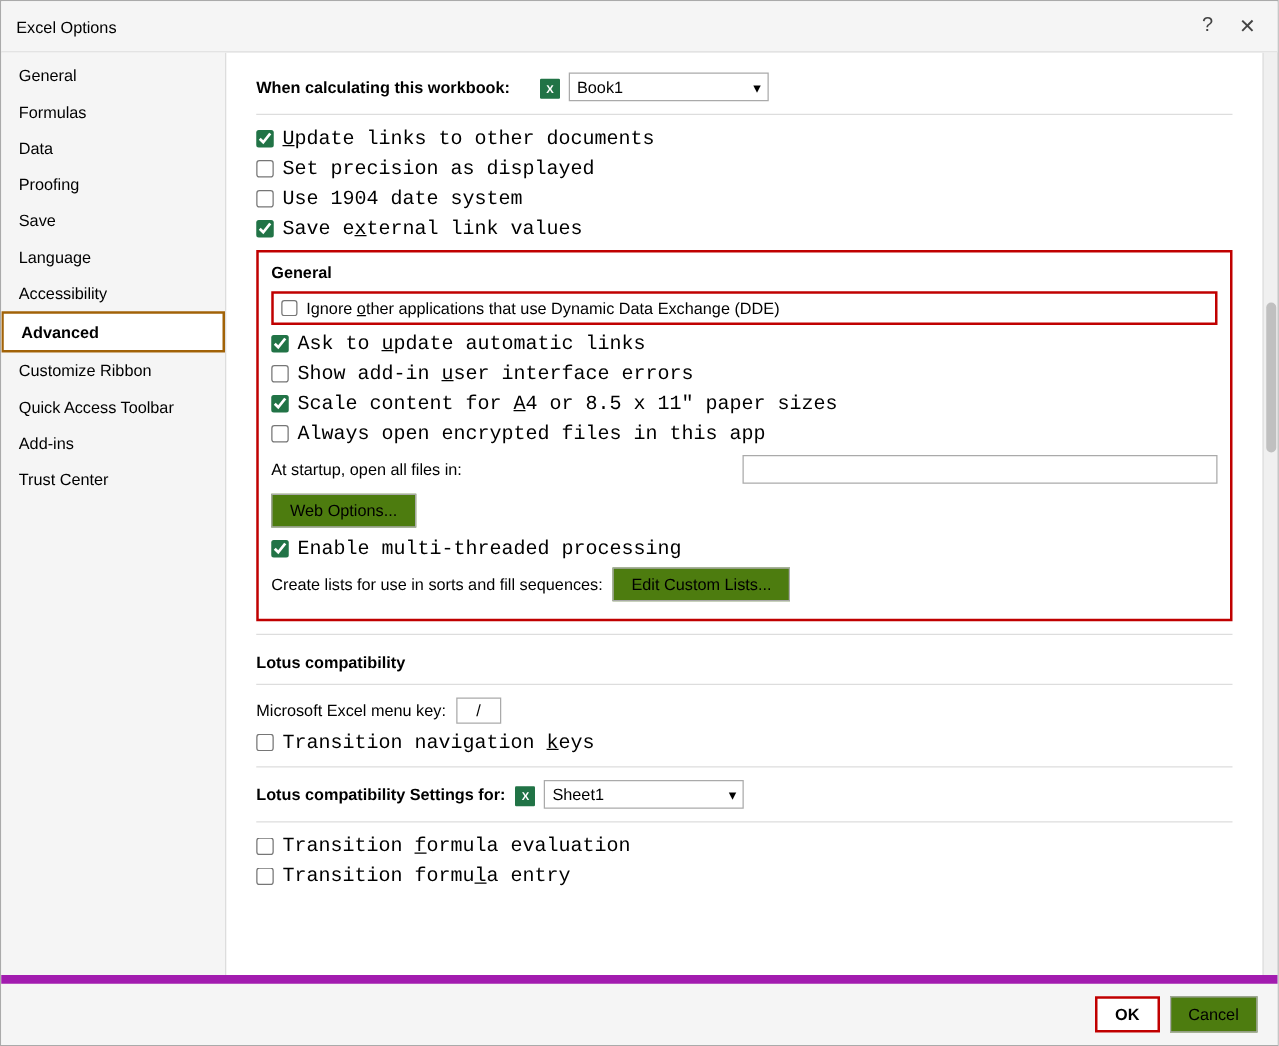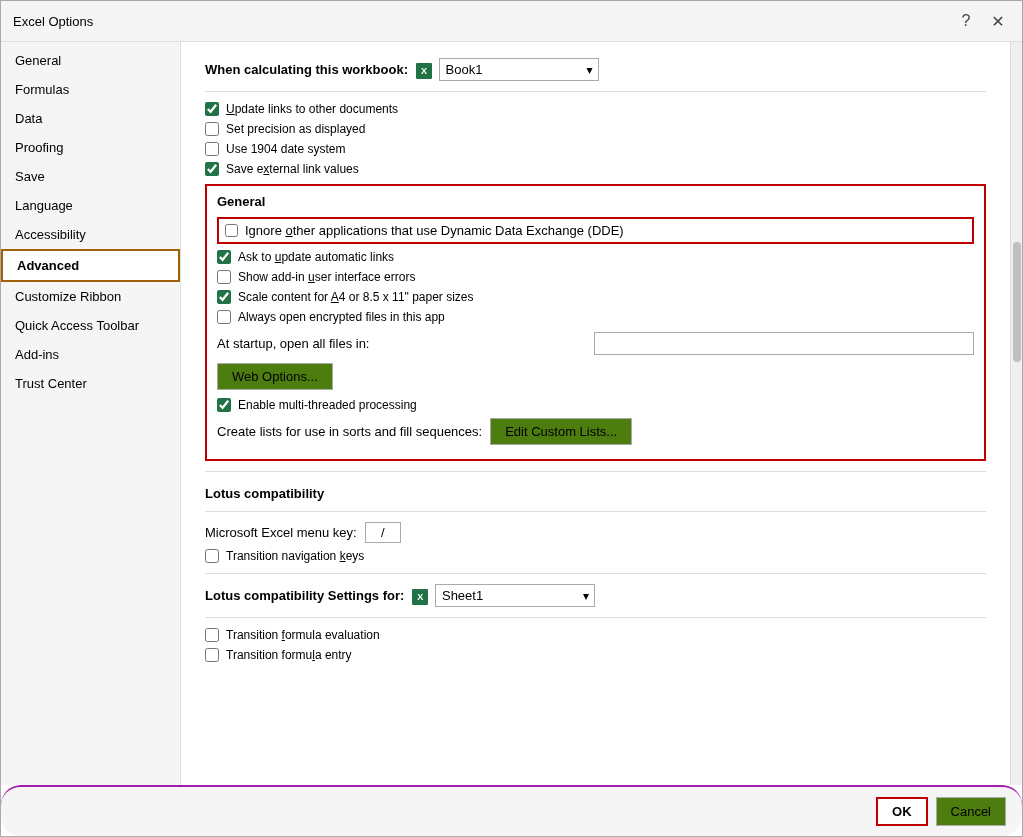--- a/index.html
+++ b/index.html
@@ -13,33 +13,33 @@
     .sidebar { width: 180px; background: #f5f5f5; border-right: 1px solid #ddd; padding: 4px 0; overflow-y: auto; flex-shrink: 0; }
     .sidebar-item { padding: 7px 14px; cursor: pointer; color: #000; font-size: 13px; }
     .sidebar-item.active { background: #fff; border: 2px solid #a16207; font-weight: 600; }
     .main-content { flex: 1; padding: 16px 24px; overflow-y: auto; position: relative; }
     .section-header { font-weight: 700; font-size: 13px; margin: 14px 0 8px 0; }
     .section-divider { border: none; border-top: 1px solid #ddd; margin: 10px 0; }
     .form-row { display: flex; align-items: center; margin: 6px 0; gap: 8px; }
     .form-row label { font-size: 13px; }
     .checkbox-row { display: flex; align-items: center; gap: 7px; margin: 6px 0; }
     .checkbox-row input[type=checkbox] { width: 14px; height: 14px; accent-color: #217346; }
-    .checkbox-row label { font-size: 12px; }
-    .workbook-row { display: flex; align-items: center; gap: 8px; margin-bottom: 10px; }
+    .checkbox-row label { font-size: 16px; font-family: Liberation Mono, monospace; }
+    .workbook-row { display: flex; align-items: center; gap: 24px; margin-bottom: 10px; }
     .workbook-label { font-weight: 700; font-size: 13px; }
     .select-dropdown { border: 1px solid #aaa; padding: 3px 24px 3px 6px; font-size: 13px; background: #fff; min-width: 160px; appearance: none; -webkit-appearance: none; position: relative; }
     .select-wrapper { position: relative; display: inline-block; }
     .select-wrapper::after { content: '▾'; position: absolute; right: 6px; top: 50%; transform: translateY(-50%); pointer-events: none; font-size: 12px; }
     .excel-icon { display: inline-block; width: 16px; height: 16px; background: #217346; color: #fff; font-size: 9px; font-weight: 700; text-align: center; line-height: 16px; margin-right: 3px; border-radius: 1px; }
     .general-section-box { border: 2px solid #c00000; padding: 8px 10px; margin: 8px 0; }
     .general-section-box .section-header { margin: 0 0 8px 0; }
     .dde-row { border: 2px solid #c00000; padding: 4px 6px; display: flex; align-items: center; gap: 7px; }
     .btn { border: 1px solid #aaa; background: #4d7c0f; padding: 5px 14px; font-size: 13px; cursor: pointer; }
     .btn.primary { border: 2px solid #c00000; background: #fff; font-weight: 600; }
-    .footer { padding: 10px 16px; display: flex; justify-content: flex-end; gap: 8px; border-top: 2px solid #a21caf; background: #f5f5f5; border-radius: 20px; }
+    .footer { padding: 10px 16px; display: flex; justify-content: flex-end; gap: 8px; border-top: 7px solid #a21caf; background: #f5f5f5; }
     .scrollbar-area { width: 12px; background: #f0f0f0; border-left: 1px solid #ddd; display: flex; flex-direction: column; align-items: center; }
     .scrollbar-thumb { width: 8px; height: 120px; background: #c0c0c0; border-radius: 4px; margin-top: 200px; }
     .lotus-section { margin-top: 10px; }
     .menu-key-input { border: 1px solid #aaa; padding: 2px 6px; font-size: 13px; width: 36px; text-align: center; }
     .startup-row { display: flex; align-items: center; gap: 8px; margin: 8px 0; justify-content: space-between; }
     .startup-input { border: 1px solid #aaa; padding: 3px 6px; font-size: 13px; width: 380px; }
     u { text-decoration: underline; }
   </style>
 </head>
 <body>

